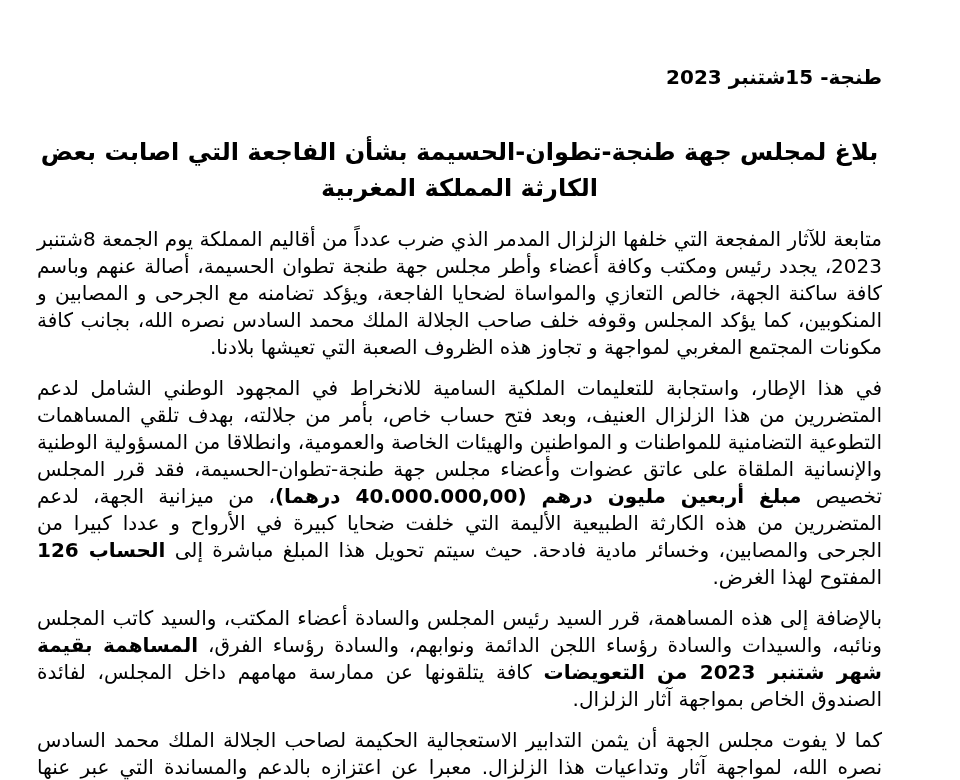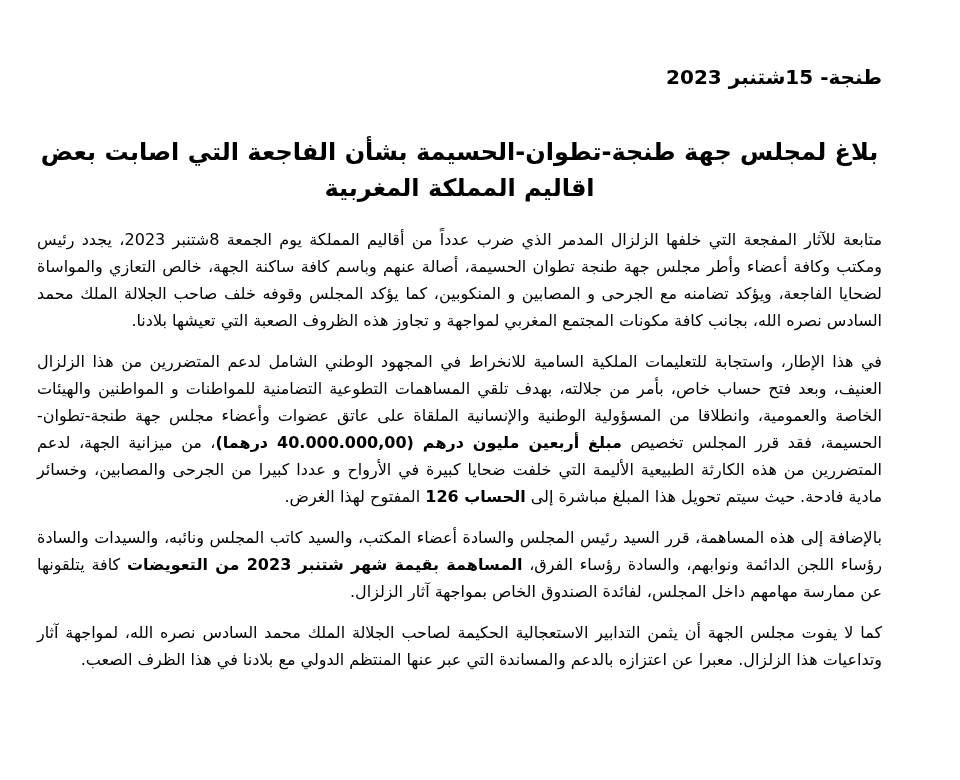--- a/index.html
+++ b/index.html
@@ -32,39 +32,39 @@
     margin: 0 0 44px 0;
   }
   .doc-title {
     font-size: 24px;
     font-weight: bold;
     text-align: center;
     line-height: 36px;
     margin: 0 0 20px 0;
   }
   .doc-body p.para {
-    font-size: 16px;
+    font-size: 20px;
     line-height: 27px;
     text-align: justify;
     text-justify: inter-word;
     margin: 0 0 14px 0;
   }
   .doc-body p.para span.bold {
     font-weight: bold;
   }
 </style>
 </head>
 <body>
 
 <div class="page">
   <div class="date-line">طنجة- 15شتنبر 2023</div>
 
   <div class="doc-title">
     <div>بلاغ لمجلس جهة طنجة-تطوان-الحسيمة بشأن الفاجعة التي اصابت بعض</div>
-    <div>اقاليم المملكة المغربية</div>
+    <div>الكارثة المملكة المغربية</div>
   </div>
 
   <div class="doc-body">
       <p class="para"><span class="">متابعة للآثار المفجعة التي خلفها الزلزال المدمر الذي ضرب عدداً من أقاليم المملكة يوم الجمعة 8شتنبر 2023، يجدد رئيس ومكتب وكافة أعضاء وأطر مجلس جهة طنجة تطوان الحسيمة، أصالة عنهم وباسم كافة ساكنة الجهة، خالص التعازي والمواساة لضحايا الفاجعة، ويؤكد تضامنه مع الجرحى و المصابين و المنكوبين، كما يؤكد المجلس وقوفه خلف صاحب الجلالة الملك محمد السادس نصره الله، بجانب كافة مكونات المجتمع المغربي لمواجهة و تجاوز هذه الظروف الصعبة التي تعيشها بلادنا.</span></p>
       <p class="para"><span class="">في هذا الإطار، واستجابة للتعليمات الملكية السامية للانخراط في المجهود الوطني الشامل لدعم المتضررين من هذا الزلزال العنيف، وبعد فتح حساب خاص، بأمر من جلالته، بهدف تلقي المساهمات التطوعية التضامنية للمواطنات و المواطنين والهيئات الخاصة والعمومية، وانطلاقا من المسؤولية الوطنية والإنسانية الملقاة على عاتق عضوات وأعضاء مجلس جهة طنجة-تطوان-الحسيمة، فقد قرر المجلس تخصيص </span><span class="bold">مبلغ أربعين مليون درهم (40.000.000,00 درهما)</span><span class="">، من ميزانية الجهة، لدعم المتضررين من هذه الكارثة الطبيعية الأليمة التي خلفت ضحايا كبيرة في الأرواح و عددا كبيرا من الجرحى والمصابين، وخسائر مادية فادحة. حيث سيتم تحويل هذا المبلغ مباشرة إلى </span><span class="bold">الحساب 126</span><span class=""> المفتوح لهذا الغرض.</span></p>
       <p class="para"><span class="">بالإضافة إلى هذه المساهمة، قرر السيد رئيس المجلس والسادة أعضاء المكتب، والسيد كاتب المجلس ونائبه، والسيدات والسادة رؤساء اللجن الدائمة ونوابهم، والسادة رؤساء الفرق، </span><span class="bold">المساهمة بقيمة شهر شتنبر 2023 من التعويضات</span><span class=""> كافة يتلقونها عن ممارسة مهامهم داخل المجلس، لفائدة الصندوق الخاص بمواجهة آثار الزلزال.</span></p>
       <p class="para"><span class="">كما لا يفوت مجلس الجهة أن يثمن التدابير الاستعجالية الحكيمة لصاحب الجلالة الملك محمد السادس نصره الله، لمواجهة آثار وتداعيات هذا الزلزال. معبرا عن اعتزازه بالدعم والمساندة التي عبر عنها المنتظم الدولي مع بلادنا في هذا الظرف الصعب.</span></p>
     </div>
 </div>
 

